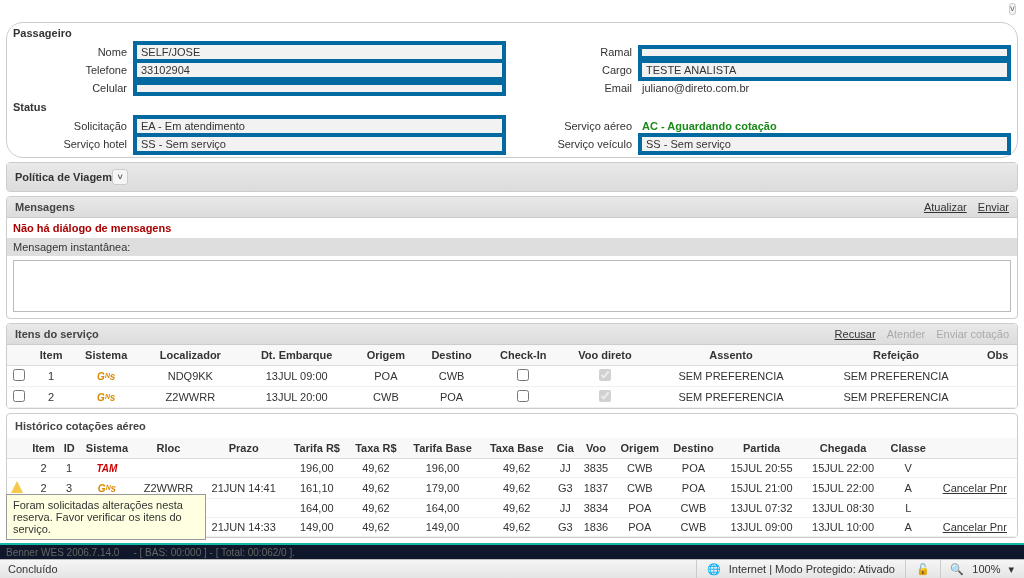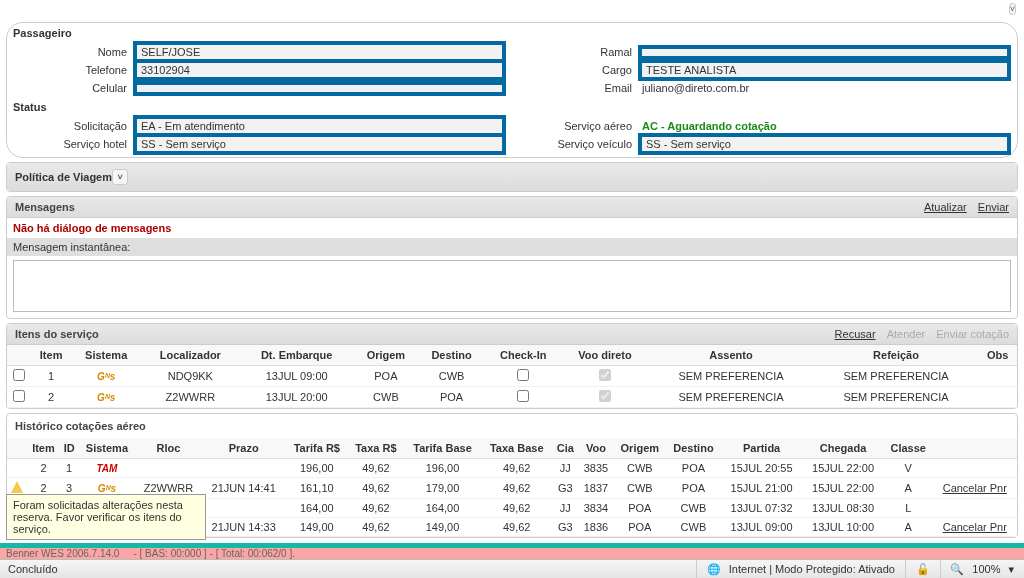--- a/index.html
+++ b/index.html
@@ -28,21 +28,21 @@
   td { text-align: center; padding: 3px 2px; border-bottom: 1px solid #f0f0f0; }
   .chk { width: 12px; height: 12px; }
   .green-status { color: #1a8a1a; font-weight: bold; }
   .sys-logo { font-style: italic; font-weight: bold; font-size: 10px; }
   .tam { color: #c00; }
   .gol { color: #d88a00; text-align: right; }
   .link { text-decoration: underline; color: #333; cursor: pointer; }
   .hist-title { font-weight: bold; color: #444; padding: 6px 8px; }
   .warn-icon { display:inline-block; width:12px; height:12px; background: #f7c948; clip-path: polygon(50% 0,100% 100%,0 100%); position: relative; }
   .tooltip { position: absolute; left: 6px; top: 494px; background: #ffffe1; border: 1px solid #999; padding: 4px 6px; font-size: 11px; width: 200px; z-index: 10; }
-  .status-strip { position:absolute; bottom:19px; left:0; right:0; height:16px; background: #fca5a5; border-top:5px solid #14b8a6; font-size:10px; display:flex; align-items:center; padding:0 6px; }
+  .status-strip { position:absolute; bottom:19px; left:0; right:0; height:16px; background: #0f172a; border-top:2px solid #14b8a6; font-size:10px; display:flex; align-items:center; padding:0 6px; }
   .status-strip .seg { margin-right: 14px; color:#666; }
   .browser-bar { position:absolute; bottom:0; left:0; right:0; height:19px; background: linear-gradient(#f5f5f5,#e5e5e5); border-top:1px solid #bbb; display:flex; align-items:center; font-size:11px; }
   .browser-bar .left { padding:0 8px; flex:0 0 auto; }
   .browser-bar .spacer { flex:1; }
   .browser-bar .right { display:flex; align-items:center; padding:0 6px; border-left:1px solid #ccc; height:100%; }
   .browser-bar .right span { margin:0 4px; }
   .top-collapse { text-align:right; padding:2px 8px; }
 </style>
 </head>
 <body>

